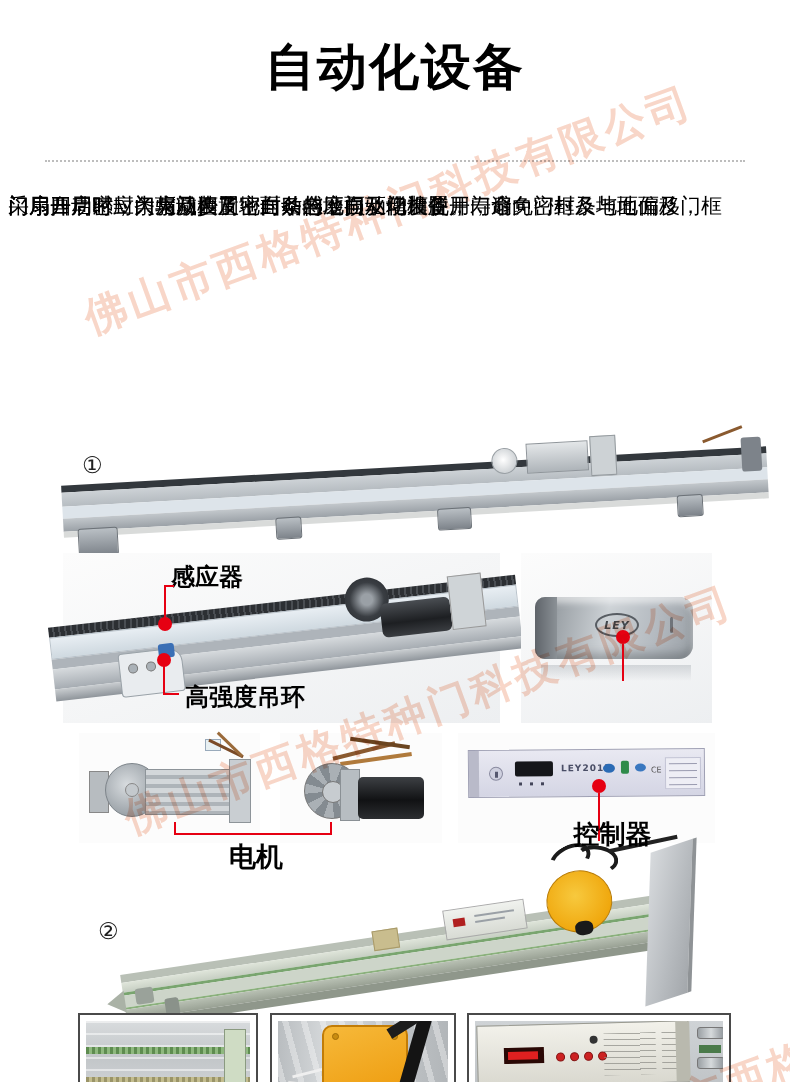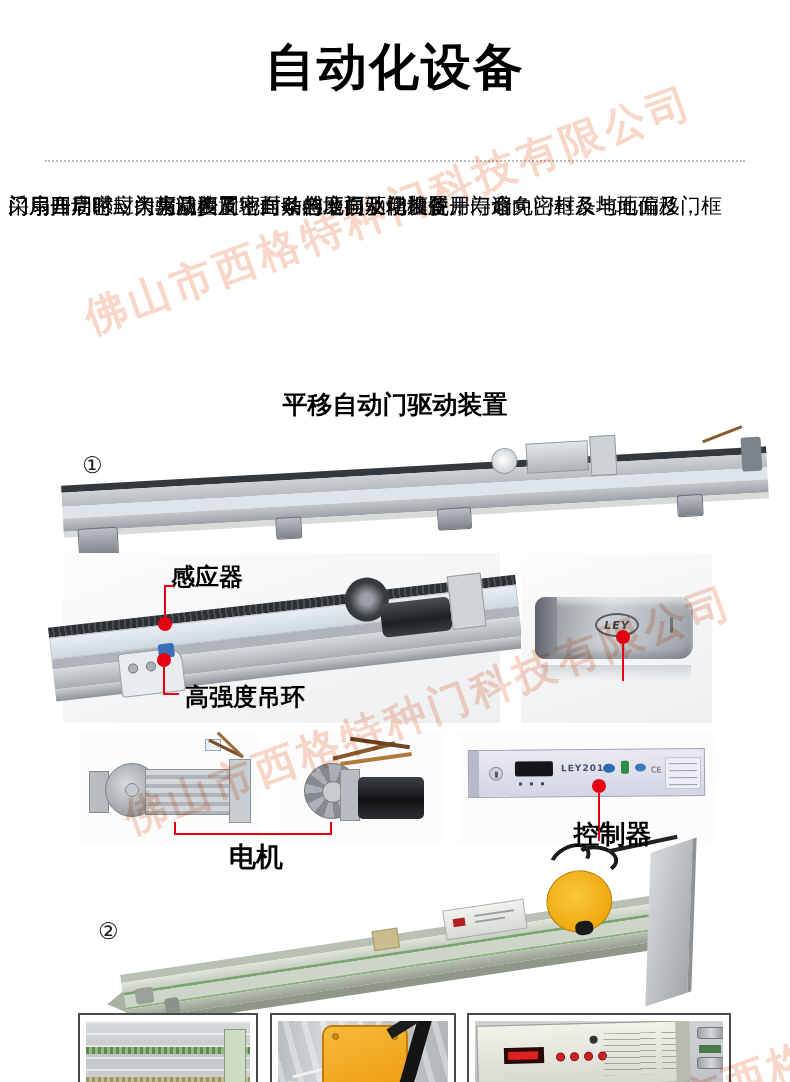--- a/index.html
+++ b/index.html
@@ -222,21 +222,20 @@
   <div class="page-title">自动化设备</div>
   <div class="divider"></div>
 
   <div class="intro">
     <div>采用自动感应门驱动装置，自动感应门驱动装置，门扇向门框及地面偏移，</div>
     <div>门扇四周密封条与门框及地面贴合，自动化设备。</div>
     <div>门扇开启时，门扇及四周密封条与地面及门框脱开，避免密封条与地面及门框</div>
     <div>门扇开启时，大大减少了密封条的磨损，增加使用寿命。</div>
   </div>
 
-  <div class="section-heading">平移自动门驱动装置</div>
 
   <div class="fig-marker" style="left:82px;top:418px;">①</div>
   <div class="fig1">
     <div class="rail1">
       <div class="s1"></div>
         <div class="s2"></div>
         <div class="s3"></div>
         <div class="s4"></div>
         <div class="s5"></div>
       <div class="pulley"></div>

